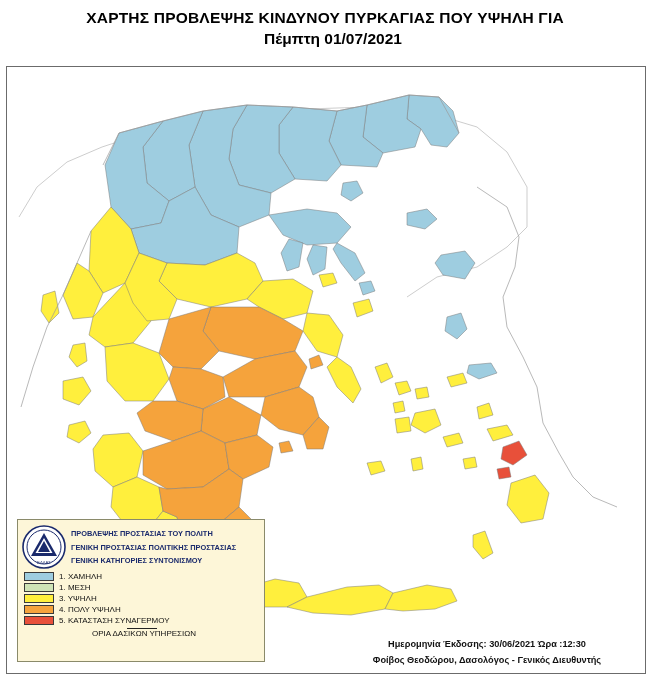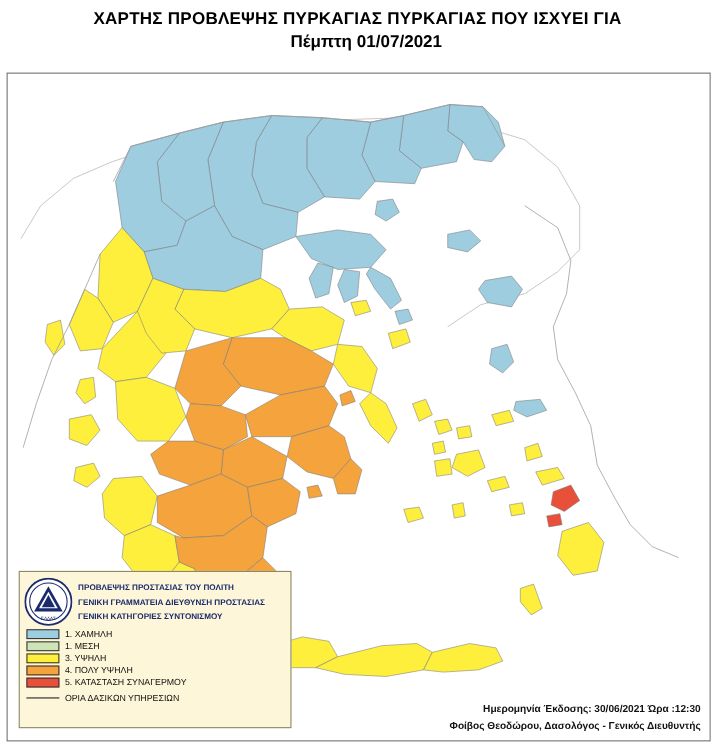--- a/index.html
+++ b/index.html
@@ -52,33 +52,33 @@
   .cat-title{
     font-size:8px;font-weight:bold;color:#1a2a6c;padding:1px 0 2px 6px;
   }
   .cat-list{padding-left:6px;}
   .cat-row{display:flex;align-items:center;height:11px;}
   .sw{
     width:30px;height:9px;border:1px solid #3a3a3a;margin-right:5px;
     box-sizing:border-box;
   }
   .cat-label{font-size:8px;color:#111;line-height:10px;}
-  .bound-row{display:flex;align-items:center;height:13px;padding-left:6px;margin-top:2px;}
+  .bound-row{display:flex;align-items:center;height:13px;padding-left:6px;margin-top:2px;flex-direction:column;}
   .bound-line{width:30px;height:0;border-top:1.4px solid #222;margin-right:5px;}
   .footer-info{
-    position:absolute;right:8px;bottom:6px;width:300px;text-align:right;
+    position:absolute;right:8px;bottom:6px;width:300px;text-align:center;
   }
   .fi-line{font-size:9.2px;font-weight:bold;line-height:13px;color:#111;}
   .fi-line.issue{margin-bottom:3px;}
 </style>
 </head>
 <body>
 
 <div class="title-block">
-  <div class="title-line1">ΧΑΡΤΗΣ ΠΡΟΒΛΕΨΗΣ ΠΥΡΚΑΓΙΑΣ ΠΥΡΚΑΓΙΑΣ ΠΟΥ ΙΣΧΥΕΙ ΓΙΑ</div>
+  <div class="title-line1">ΧΑΡΤΗΣ ΠΡΟΒΛΕΨΗΣ ΚΙΝΔΥΝΟΥ ΠΥΡΚΑΓΙΑΣ ΠΟΥ ΥΨΗΛΗ ΓΙΑ</div>
   <div class="title-line2">Πέμπτη 01/07/2021</div>
 </div>
 
 <div class="map-frame">
   <div class="sea"></div>
 
   <svg class="map" width="638" height="606" viewBox="0 0 638 606">
     <g stroke="#7a7a7a" stroke-width="0.5">
 
       <path fill="#ffffff" stroke="#9b9b9b" d="M12,150 L30,120 L60,95 L95,80 L150,62 L200,50 L250,45 L300,42 L360,40 L420,45 L470,60 L500,85 L520,120 L520,160 L500,180 L470,200 L430,210 L400,230"></path>
@@ -173,21 +173,21 @@
           <circle cx="22" cy="22" r="21" fill="#ffffff" stroke="#1a2a6c" stroke-width="1.6"></circle>
           <circle cx="22" cy="22" r="17" fill="#ffffff" stroke="#1a2a6c" stroke-width="1"></circle>
           <polygon points="22,8 35,31 9,31" fill="#1a2a6c"></polygon>
           <polygon points="22,13 30.5,28 13.5,28" fill="#ffffff"></polygon>
           <polygon points="22,16 28,27 16,27" fill="#1a2a6c"></polygon>
           <text x="22" y="39" font-size="4.2" text-anchor="middle" fill="#1a2a6c" font-family="Liberation Sans, sans-serif">ΕΛΛΑΣ</text>
         </svg>
       </div>
       <div>
         <div class="ministry">ΠΡΟΒΛΕΨΗΣ ΠΡΟΣΤΑΣΙΑΣ ΤΟΥ ΠΟΛΙΤΗ</div>
-        <div class="ministry">ΓΕΝΙΚΗ ΓΡΑΜΜΑΤΕΙΑ ΔΙΕΥΘΥΝΣΗ ΠΡΟΣΤΑΣΙΑΣ</div>
+        <div class="ministry">ΓΕΝΙΚΗ ΠΡΟΣΤΑΣΙΑΣ ΠΟΛΙΤΙΚΗΣ ΠΡΟΣΤΑΣΙΑΣ</div>
         <div class="ministry">ΓΕΝΙΚΗ ΚΑΤΗΓΟΡΙΕΣ ΣΥΝΤΟΝΙΣΜΟΥ</div>
       </div>
     </div>
     <div class="cat-list">
       <div class="cat-row">
         <span class="sw" style="background:#9ecde0"></span>
         <span class="cat-label">1. ΧΑΜΗΛΗ</span>
       </div>
       <div class="cat-row">
         <span class="sw" style="background:#cfe4b6"></span>

